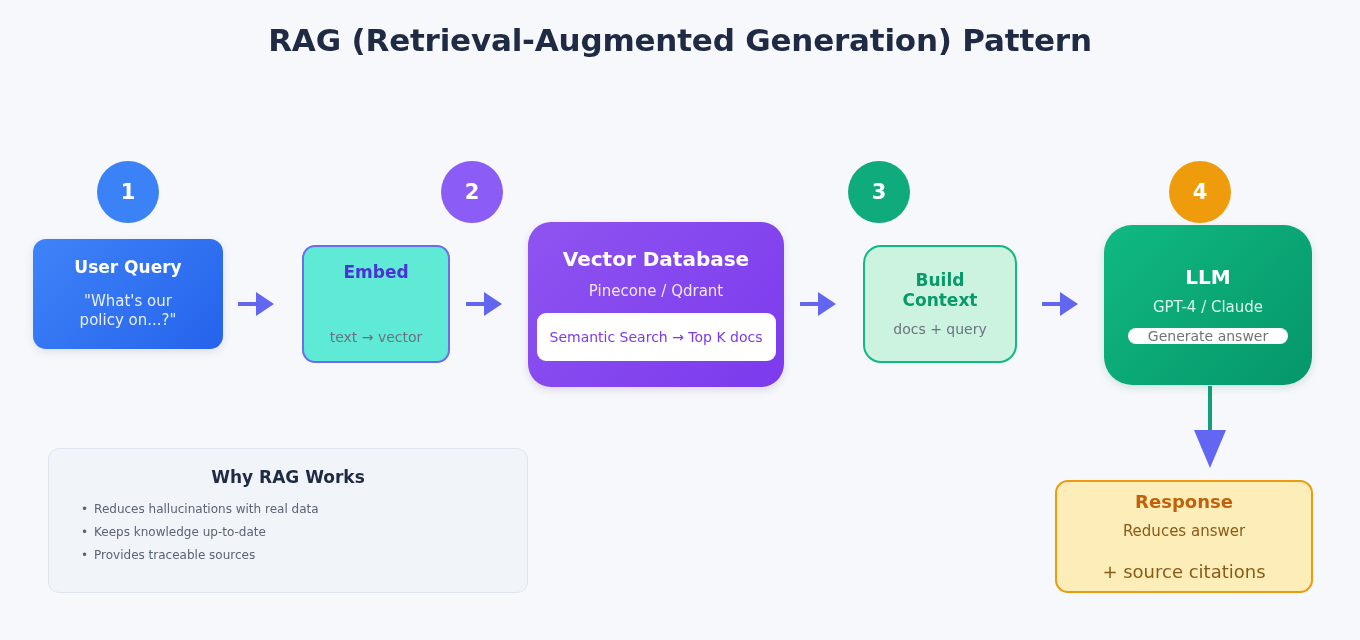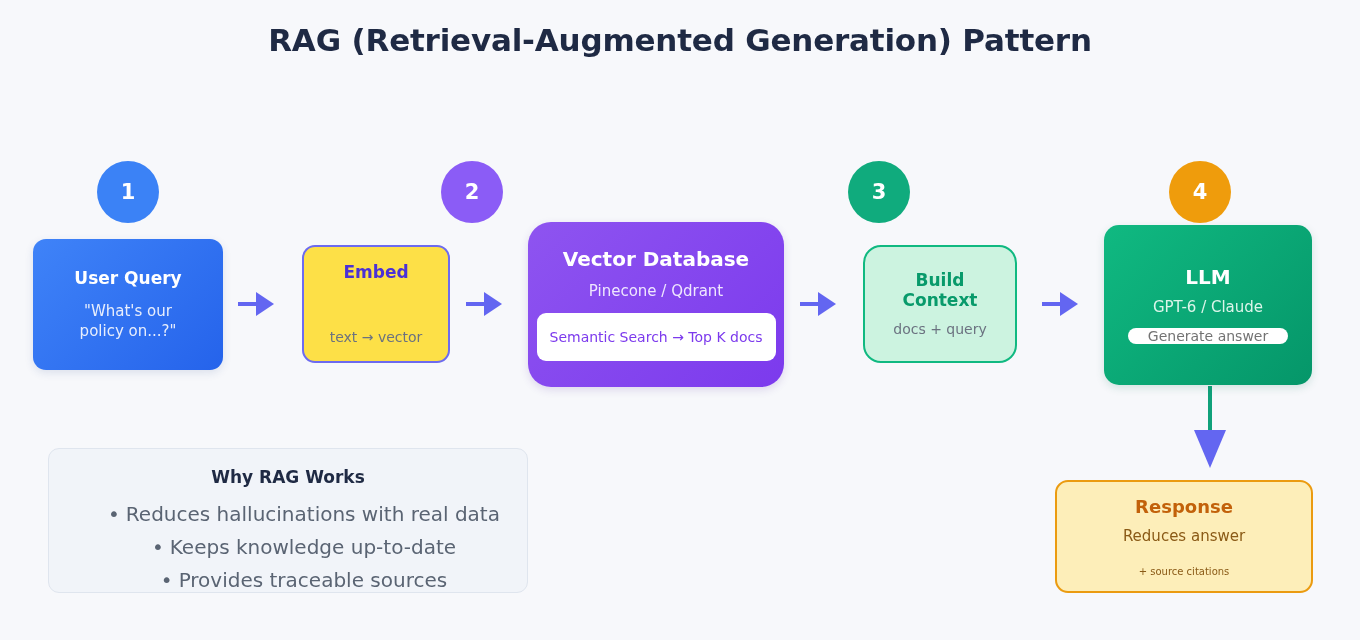--- a/index.html
+++ b/index.html
@@ -74,35 +74,35 @@
   .node .n-pill {
     background: #ffffff;
     border-radius: 9px;
     display: inline-block;
     white-space: nowrap;
   }
 
   
   .node-user {
     left: 33px; top: 239px;
-    width: 190px; height: 131px;
+    width: 190px; height: 110px;
     border-radius: 13px;
     background: linear-gradient(135deg, #3f83f8 0%, #2563eb 100%);
     box-shadow: 0 3px 8px rgba(40, 70, 140, 0.13);
     padding: 6px 10px;
   }
   .node-user .n-title { color: #ffffff; font-size: 17px; margin-bottom: 14px; }
   .node-user .n-sub   { color: #e8eefc; font-size: 15px; }
 
   
   .node-embed {
     left: 302px; top: 245px;
     width: 148px; height: 118px;
     border-radius: 13px;
-    background: #fde047;
+    background: #5eead4;
     border: 2.5px solid #6d6bf0;
     padding: 4px 16px;
   }
   .node-embed .n-title { color: #4b31d6; font-size: 17px; margin-bottom: 12px; }
   .node-embed .n-sub   { color: #6b7280; font-size: 14px; margin-top: 34px; }
 
   
   .node-vdb {
     left: 528px; top: 222px;
     width: 256px; height: 165px;
@@ -124,41 +124,41 @@
     border: 2.5px solid #10b981;
     padding: 4px 8px;
   }
   .node-ctx .n-title { color: #089a6b; font-size: 17px; margin-bottom: 10px; }
   .node-ctx .n-sub   { color: #6b7280; font-size: 14px; }
 
   
   .node-llm {
     left: 1104px; top: 225px;
     width: 208px; height: 160px;
-    border-radius: 15px;
+    border-radius: 28px;
     background: linear-gradient(135deg, #10b981 0%, #059669 100%);
     box-shadow: 0 3px 9px rgba(20, 120, 90, 0.16);
     padding: 6px 10px;
   }
   .node-llm .n-title { color: #ffffff; font-size: 20px; margin-bottom: 8px; }
   .node-llm .n-sub   { color: #dcf5ea; font-size: 15px; margin-bottom: 11px; }
   .node-llm .n-pill  { color: #737373; font-size: 14px; padding: 0 20px; }
 
   
   .node-resp {
     left: 1055px; top: 480px;
     width: 258px; height: 113px;
     border-radius: 13px;
     background: #fdeeb9;
     border: 2.5px solid #eb9b10;
     padding: 4px 8px;
   }
   .node-resp .n-title { color: #c2610a; font-size: 18px; margin-bottom: 10px; }
   .node-resp .n-sub   { color: #8a5a16; font-size: 15px; }
-  .node-resp .n-sub2  { color: #8a5a16; font-size: 10px; margin-top: 20px; }
+  .node-resp .n-sub2  { color: #8a5a16; font-size: 18px; margin-top: 20px; }
 
   
   .why-panel {
     position: absolute;
     left: 48px; top: 448px;
     width: 480px; height: 145px;
     box-sizing: border-box;
     background: #f1f4f9;
     border: 1px solid #dfe5ee;
     border-radius: 11px;
@@ -171,24 +171,23 @@
     font-weight: bold;
     color: #1f2a44;
     margin-bottom: 15px;
   }
   .why-list {
     margin: 0;
     padding: 0 0 0 32px;
     list-style: none;
   }
   .why-list li {
-    font-size: 20px;
+    font-size: 12px;
     color: #5a6473;
     margin-bottom: 9px;
-    text-align: center;
   }
   .why-list li .dot { margin-right: 6px; }
 
   
   .arrow-h {
     position: absolute;
     height: 18px;
     z-index: 3;
     display: flex;
     align-items: center;
@@ -297,21 +296,21 @@
     <div class="n-sub">docs + query</div>
   </div>
 
   <div class="arrow-h a4">
     <div class="stem"></div>
     <div class="head"></div>
   </div>
 
   <div class="node node-llm">
     <div class="n-title">LLM</div>
-    <div class="n-sub">GPT-6 / Claude</div>
+    <div class="n-sub">GPT-4 / Claude</div>
     <div class="n-pill">Generate answer</div>
   </div>
 
   <div class="arrow-v">
     <div class="stem-v"></div>
     <div class="head-v"></div>
   </div>
 
   <div class="node node-resp">
     <div class="n-title">Response</div>

